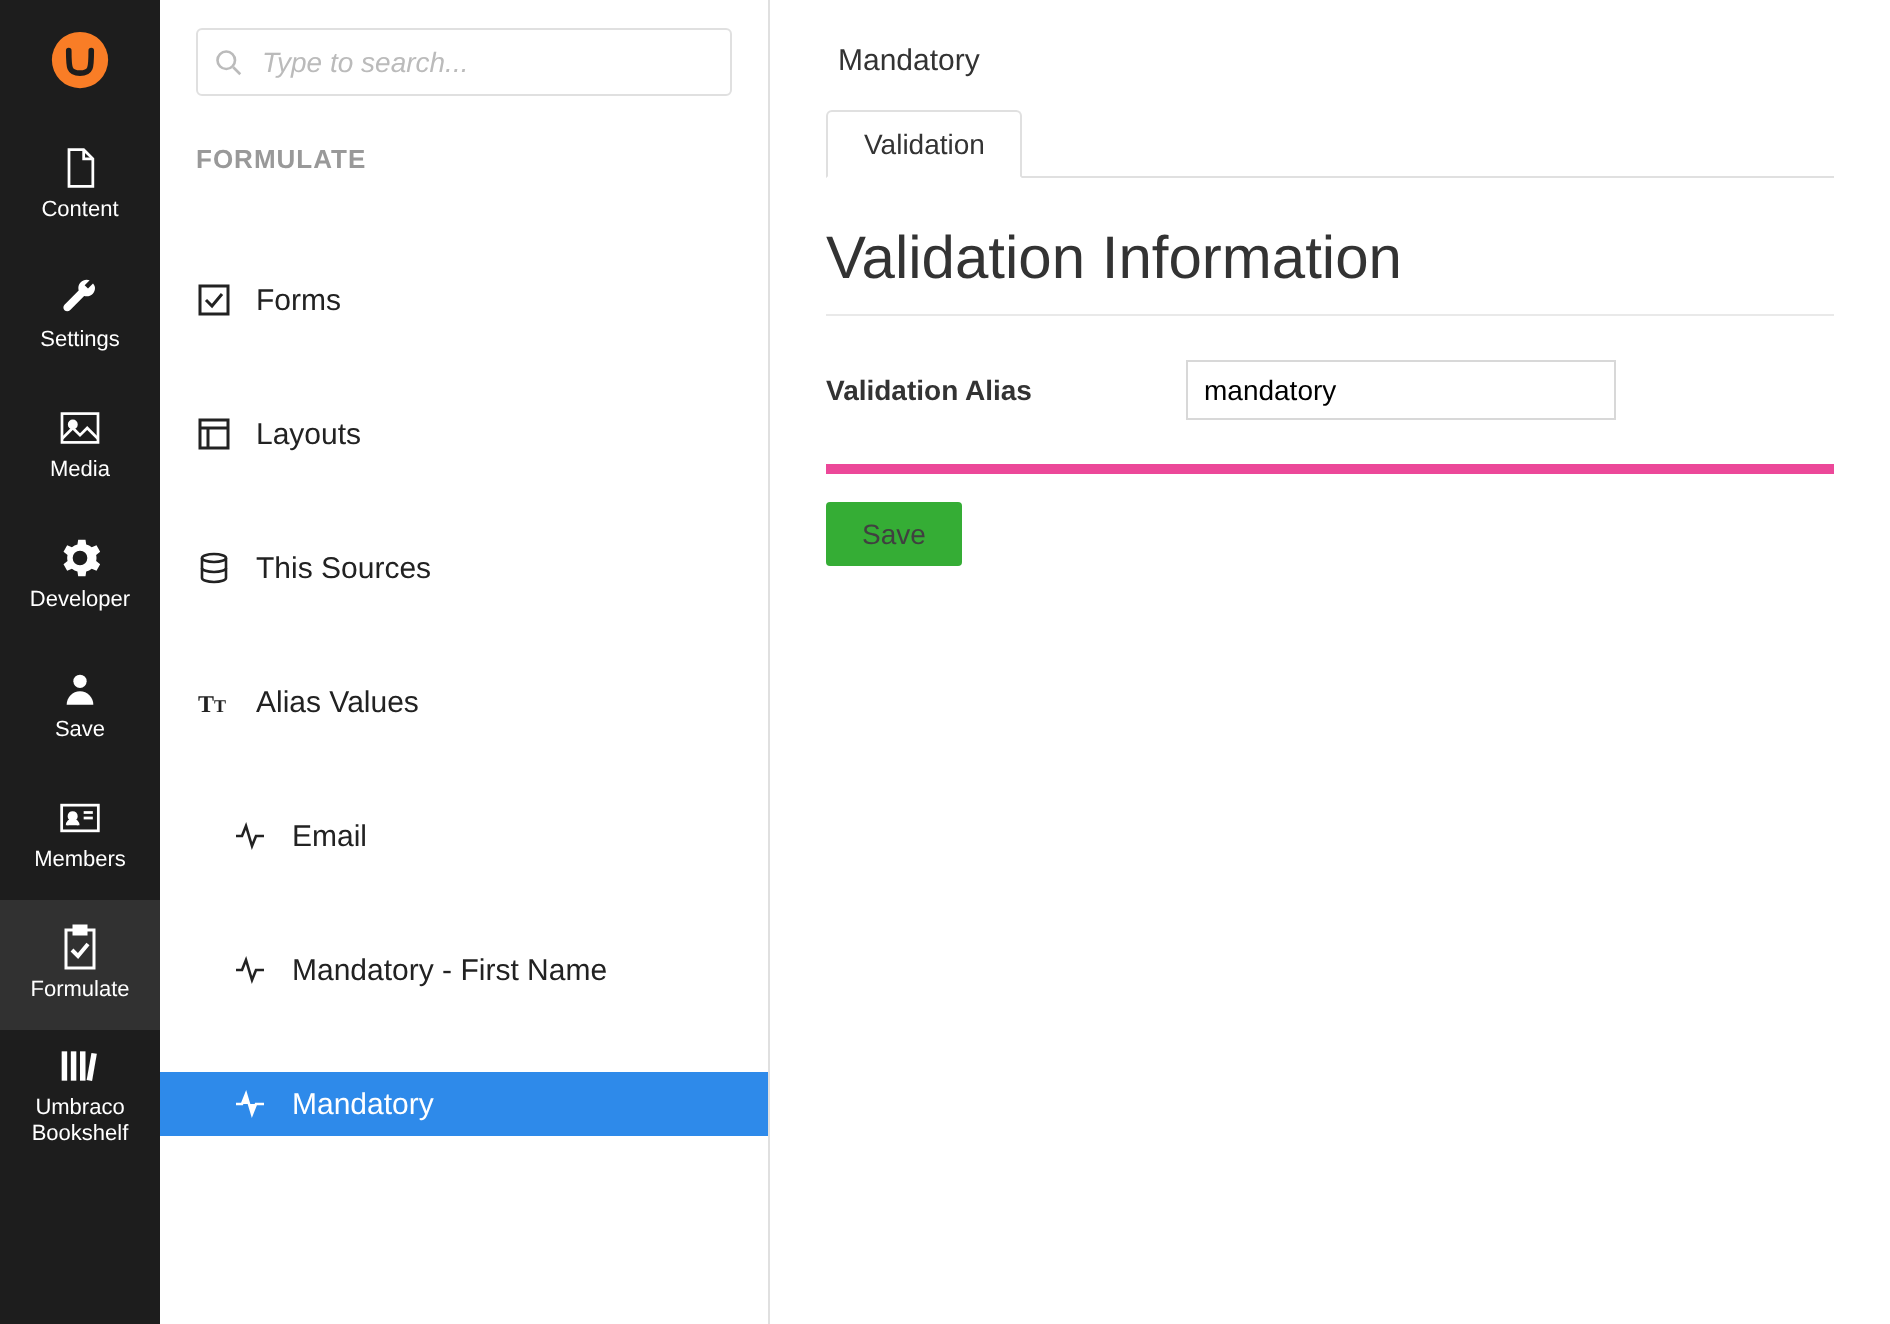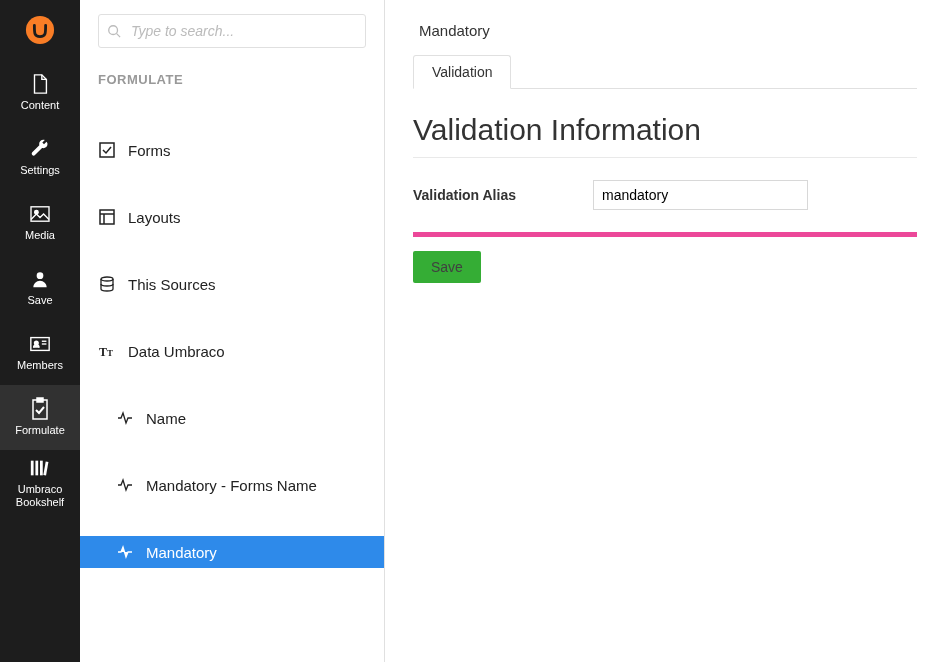--- a/index.html
+++ b/index.html
@@ -79,20 +79,28 @@
     <span class="nav-icon">
       <svg width="22" height="18" viewBox="0 0 24 20" fill="none" stroke="#fff" stroke-width="1.5">
           <rect x="2" y="2" width="20" height="16"></rect>
           <circle cx="8" cy="8" r="2" fill="#fff"></circle>
           <path d="M2 16l6-6 4 4 4-4 6 6"></path>
         </svg>
     </span>
     <span class="nav-label">Media</span>
   </div>
 
+  <div class="nav-item">
+    <span class="nav-icon">
+      <svg width="22" height="22" viewBox="0 0 24 24" fill="#fff">
+          <path d="M12 8a4 4 0 100 8 4 4 0 000-8zm9 4c0 .6-.1 1.1-.2 1.7l2.2 1.7-2 3.5-2.6-1c-.9.7-1.9 1.2-3 1.5L15 22h-4l-.4-2.6c-1.1-.3-2.1-.8-3-1.5l-2.6 1-2-3.5 2.2-1.7C5.1 13.1 5 12.6 5 12s.1-1.1.2-1.7L3 8.6l2-3.5 2.6 1c.9-.7 1.9-1.2 3-1.5L11 2h4l.4 2.6c1.1.3 2.1.8 3 1.5l2.6-1 2 3.5-2.2 1.7c.1.6.2 1.1.2 1.7z"></path>
+        </svg>
+    </span>
+    <span class="nav-label">Developer</span>
+  </div>
 
   <div class="nav-item">
     <span class="nav-icon">
       <svg width="20" height="20" viewBox="0 0 24 24" fill="#fff">
           <circle cx="12" cy="8" r="4"></circle>
           <path d="M4 22c0-4.4 3.6-8 8-8s8 3.6 8 8"></path>
         </svg>
     </span>
     <span class="nav-label">Save</span>
   </div>
@@ -179,38 +187,38 @@
       </span>
       <span>This Sources</span>
     </div>
     <div class="tree-row">
       <span class="row-icon">
         <svg width="16" height="16" viewBox="0 0 16 16" fill="#222">
             <text x="0" y="13" font-size="12" font-weight="bold" font-family="serif">T</text>
             <text x="8" y="13" font-size="9" font-weight="bold" font-family="serif">T</text>
           </svg>
       </span>
-      <span>Data Umbraco</span>
+      <span>Alias Values</span>
     </div>
 
     <div class="tree-row level2">
       <span class="row-icon">
         <svg width="16" height="16" viewBox="0 0 16 16" fill="none" stroke="#222" stroke-width="1.3">
             <path d="M1 8h3l2-5 3 10 2-5h4"></path>
           </svg>
       </span>
-      <span>Name</span>
+      <span>Email</span>
     </div>
     <div class="tree-row level2">
       <span class="row-icon">
         <svg width="16" height="16" viewBox="0 0 16 16" fill="none" stroke="#222" stroke-width="1.3">
             <path d="M1 8h3l2-5 3 10 2-5h4"></path>
           </svg>
       </span>
-      <span>Mandatory - Forms Name</span>
+      <span>Mandatory - First Name</span>
     </div>
     <div class="tree-row level2 selected">
       <span class="row-icon">
         <svg width="16" height="16" viewBox="0 0 16 16" fill="none" stroke="#fff" stroke-width="1.3">
             <path d="M1 8h3l2-5 3 10 2-5h4"></path>
           </svg>
       </span>
       <span>Mandatory</span>
     </div>
   </div>

